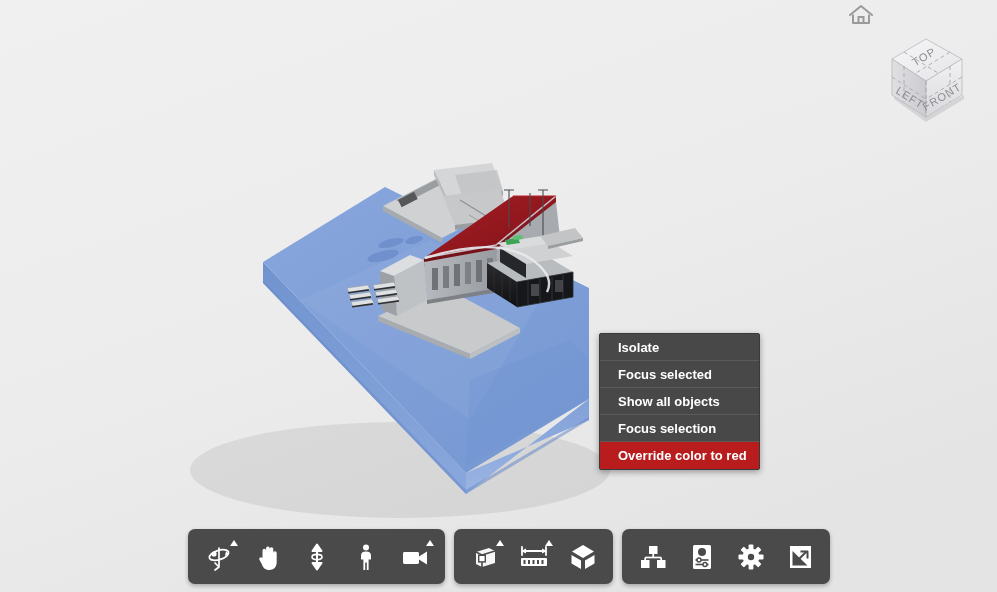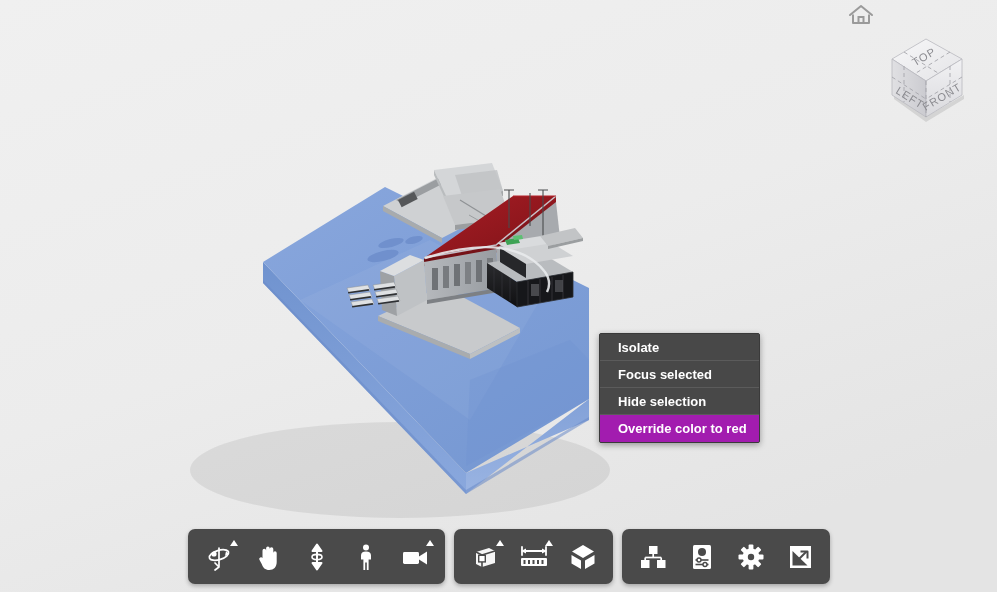--- a/index.html
+++ b/index.html
@@ -60,21 +60,21 @@
     padding:0 0 16px 18px;
     color:#ffffff;
     font-size:13px;
     font-weight:bold;
     white-space:nowrap;
     border-bottom:1px solid #5b5b5b;
     background:#484848;
     cursor:default;
   }
   .menu-item:last-child { border-bottom:none; }
-  .menu-item.highlighted { background:#a21caf; }
+  .menu-item.highlighted { background:#b91c1c; }
 
   
   #toolbars {
     position:absolute;
     left:188px; bottom:8px;
     display:flex;
     align-items:center;
     gap:9px;
   }
   .toolbar-group {
@@ -339,21 +339,22 @@
 
       <text class="vc-label" x="46" y="27" text-anchor="middle" transform="rotate(-31 46 27)">TOP</text>
       <text class="vc-label" x="28" y="68" text-anchor="middle" transform="rotate(32 28 68)">LEFT</text>
       <text class="vc-label" x="64" y="67" text-anchor="middle" transform="rotate(-31 64 67)">FRONT</text>
     </svg>
   </div>
 
   <div id="context-menu">
     <div class="menu-item">Isolate</div>
     <div class="menu-item">Focus selected</div>
-    <div class="menu-item">Hide selection</div>
+    <div class="menu-item">Show all objects</div>
+    <div class="menu-item">Focus selection</div>
     <div class="menu-item highlighted">Override color to red</div>
   </div>
 
   <div id="toolbars">
 
     <div class="toolbar-group">
 
       <div class="tool-btn">
         <svg width="30" height="30" viewBox="0 0 30 30" xmlns="http://www.w3.org/2000/svg">
           <g fill="none" stroke="#fff" stroke-width="1.7" stroke-linecap="round">

